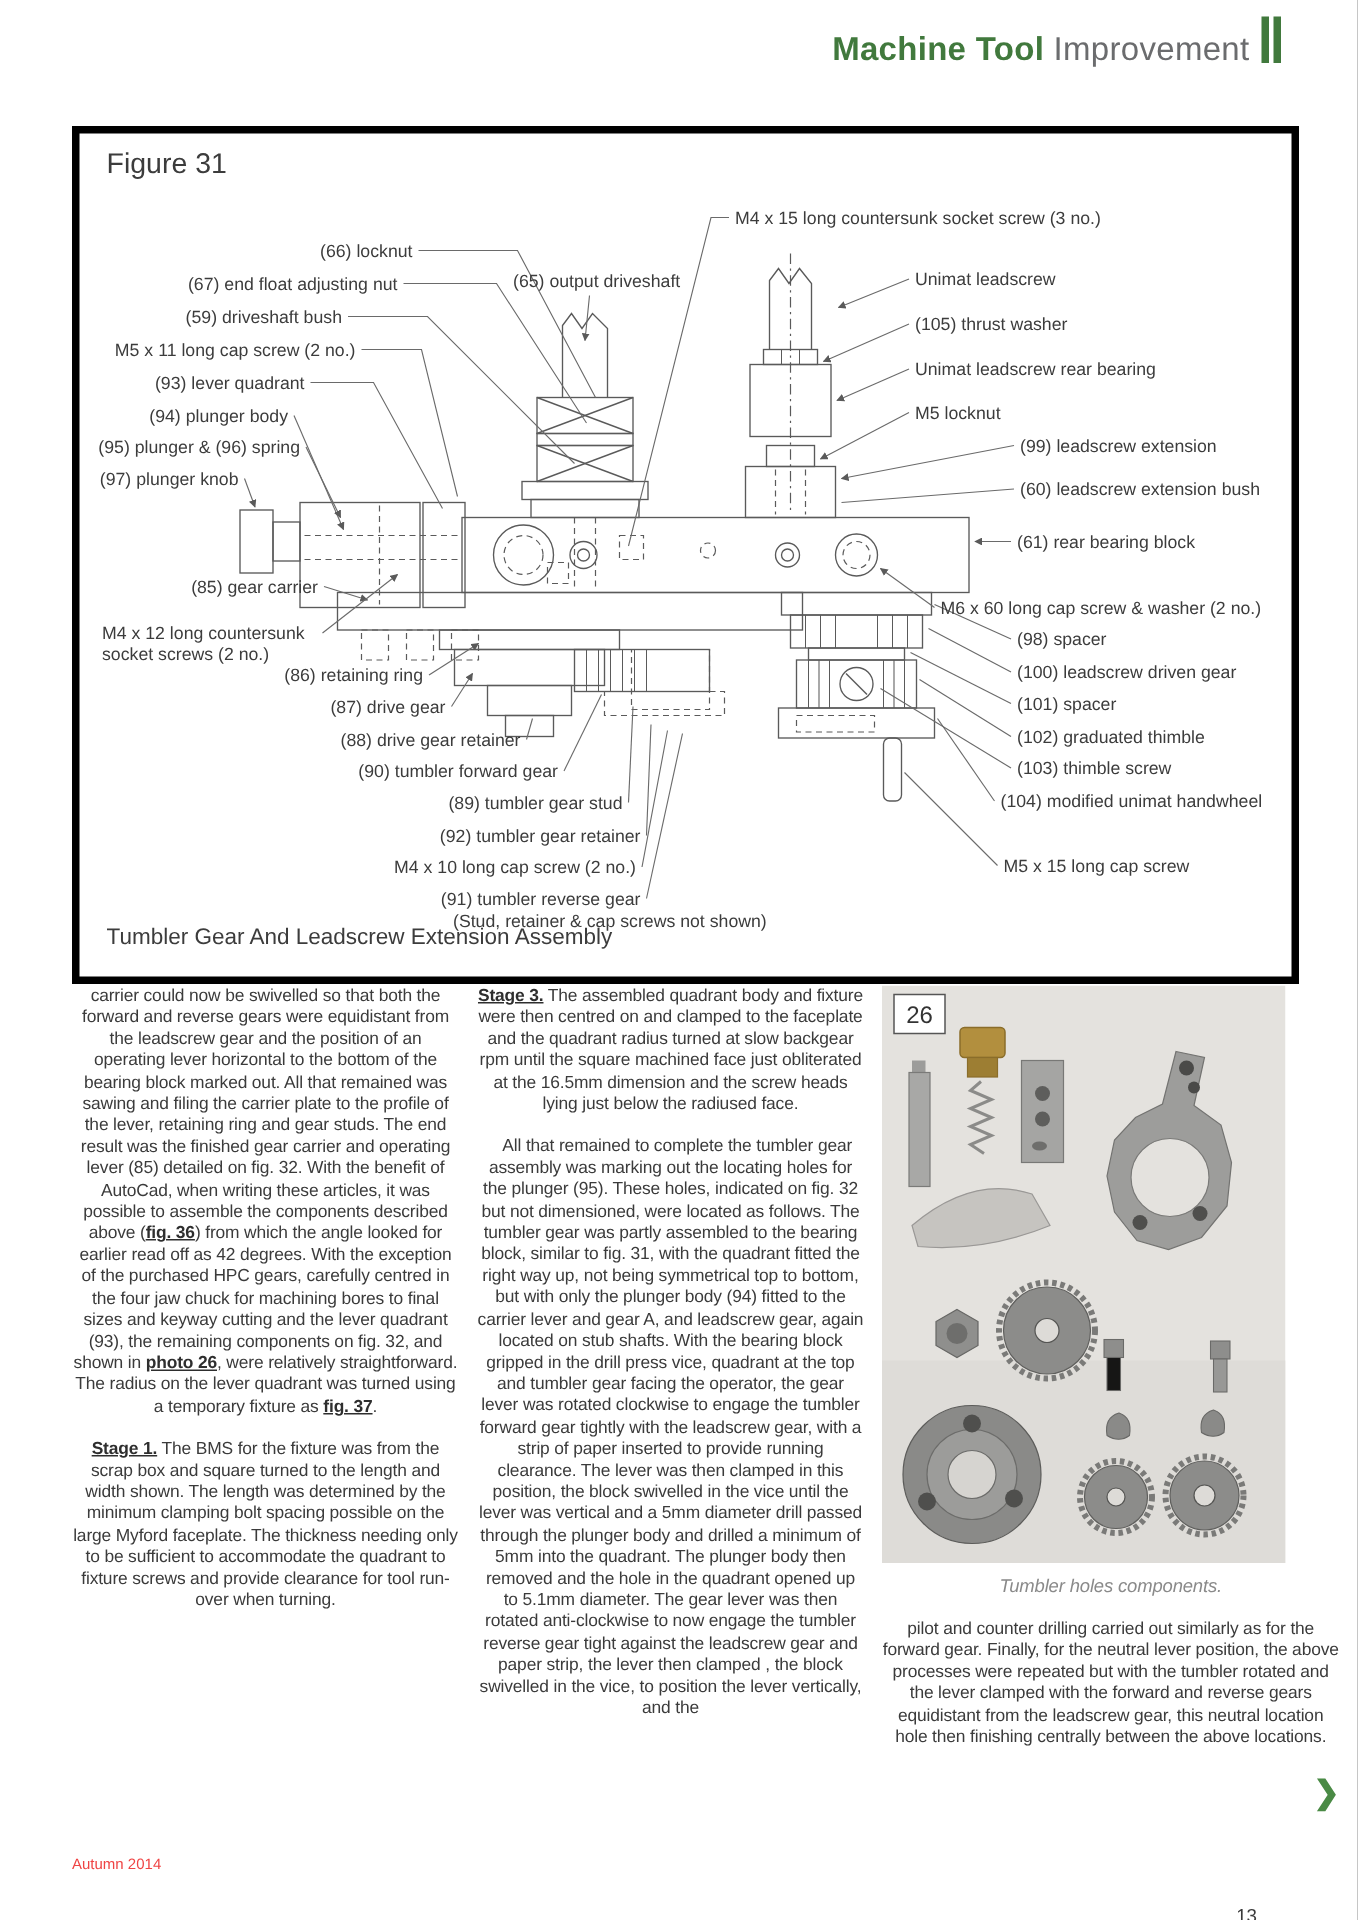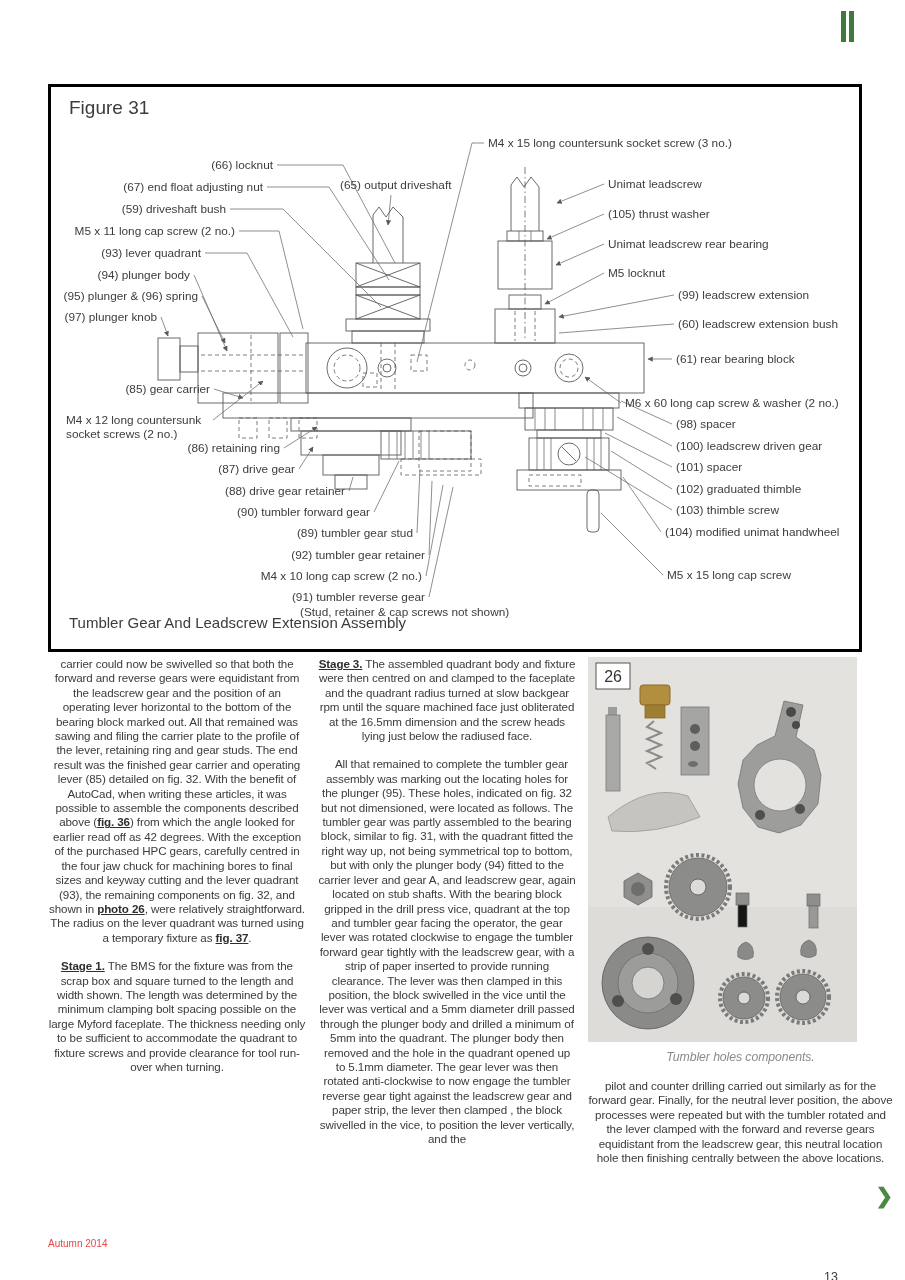--- a/index.html
+++ b/index.html
@@ -7,21 +7,21 @@
         font-family:"Liberation Sans",sans-serif;color:#3b3b3b;overflow:hidden;}
 
   
   .header{position:absolute;top:20px;right:72px;text-align:right;font-size:22px;letter-spacing:.2px;}
   .header .bold{font-weight:bold;color:#41793d;}
   .header .light{font-weight:normal;color:#6b6c6e;}
   .hbar{position:absolute;top:11px;width:5px;height:31px;background:#41793d;}
   .hbar.b1{right:59px;} .hbar.b2{right:51px;}
 
   
-  .figbox{position:absolute;left:48px;top:84px;width:808px;height:562px;border:3px solid #000000;background:#fff;}
+  .figbox{position:absolute;left:48px;top:84px;width:808px;height:562px;border:5px solid #000000;background:#fff;}
   .figtitle{position:absolute;left:18px;top:10px;font-size:19px;color:#3c3c3c;}
   .figcaption{position:absolute;left:18px;bottom:18px;font-size:15px;color:#3c3c3c;}
   .fig-svg{position:absolute;left:0;top:28px;width:806px;height:510px;}
 
   .dw *{stroke:#5a5a5a;fill:none;stroke-width:0.9;}
   .dw .dash{stroke-dasharray:4 3;stroke-width:0.8;}
   .dw .ddot{stroke-dasharray:7 3 1.5 3;stroke-width:0.8;}
   .dw .hatch{stroke-width:0.7;}
   .leaders *{stroke:#6a6a6a;fill:none;stroke-width:0.75;}
   .labels text{font-family:"Liberation Sans",sans-serif;font-size:11.8px;fill:#3c3c3c;stroke:none;}
@@ -42,20 +42,24 @@
 
   
   .footer-issue{position:absolute;left:48px;top:1238px;font-size:10px;color:#ef4444;}
   .footer-page{position:absolute;right:67px;top:1238px;font-size:12.5px;color:#3b3b3b;margin-top:32px;}
 </style>
 </head>
 <body>
 
 <div class="page">
 
+  <div class="header">
+    <span class="bold">Machine Tool</span>
+    <span class="light">Improvement</span>
+  </div>
   <div class="hbar b1"></div>
   <div class="hbar b2"></div>
 
   <div class="figbox">
     <div class="figtitle">Figure 31</div>
 
     <svg class="fig-svg" viewBox="0 0 806 510">
       <defs>
         <marker id="arr" viewBox="0 0 10 10" refX="9" refY="5" markerWidth="7" markerHeight="7" orient="auto">
           <path d="M0,0 L10,5 L0,10 z" fill="#5a5a5a" stroke="none"></path>

